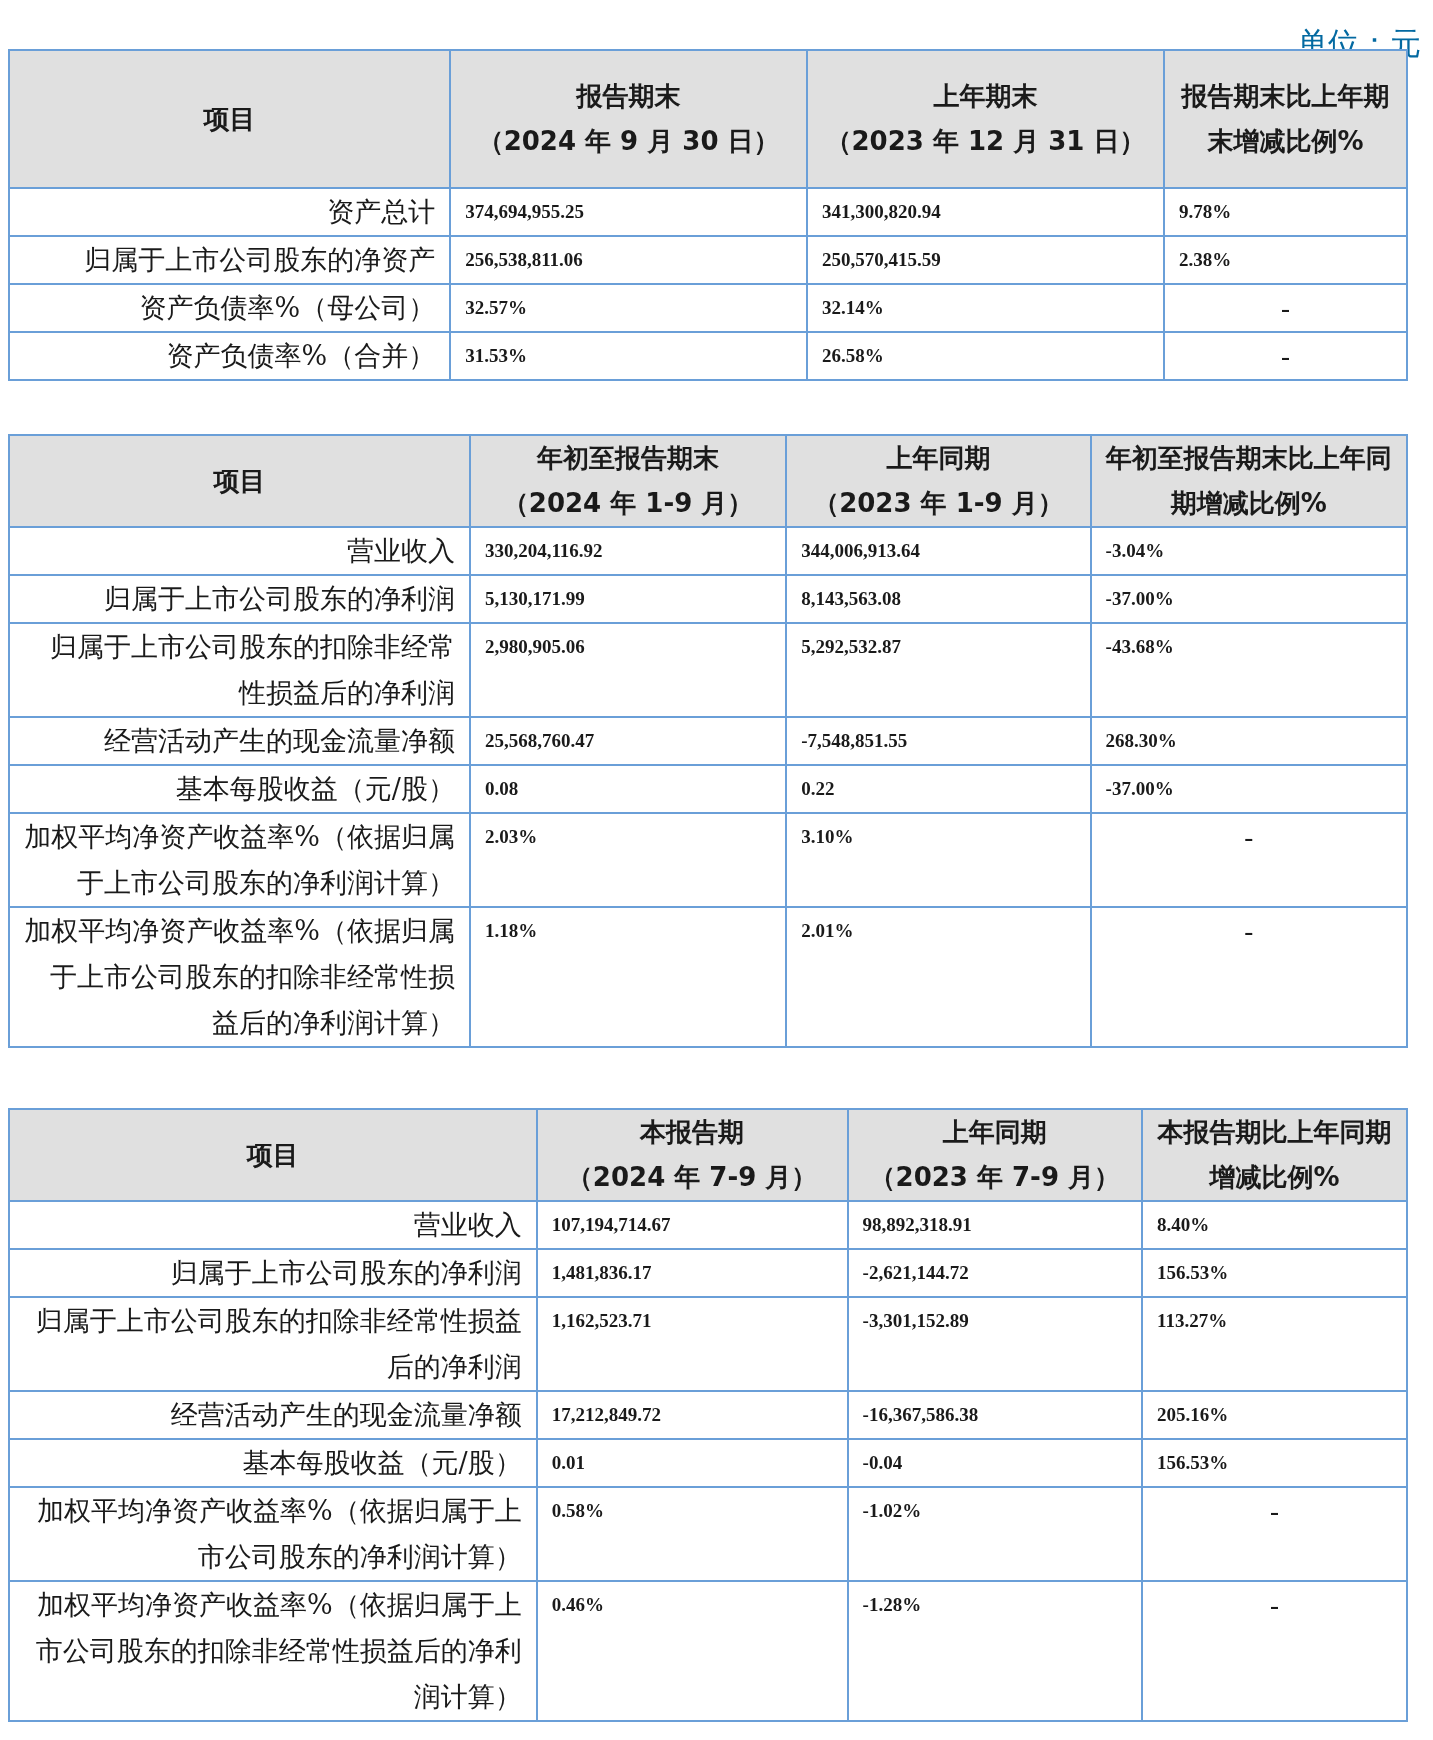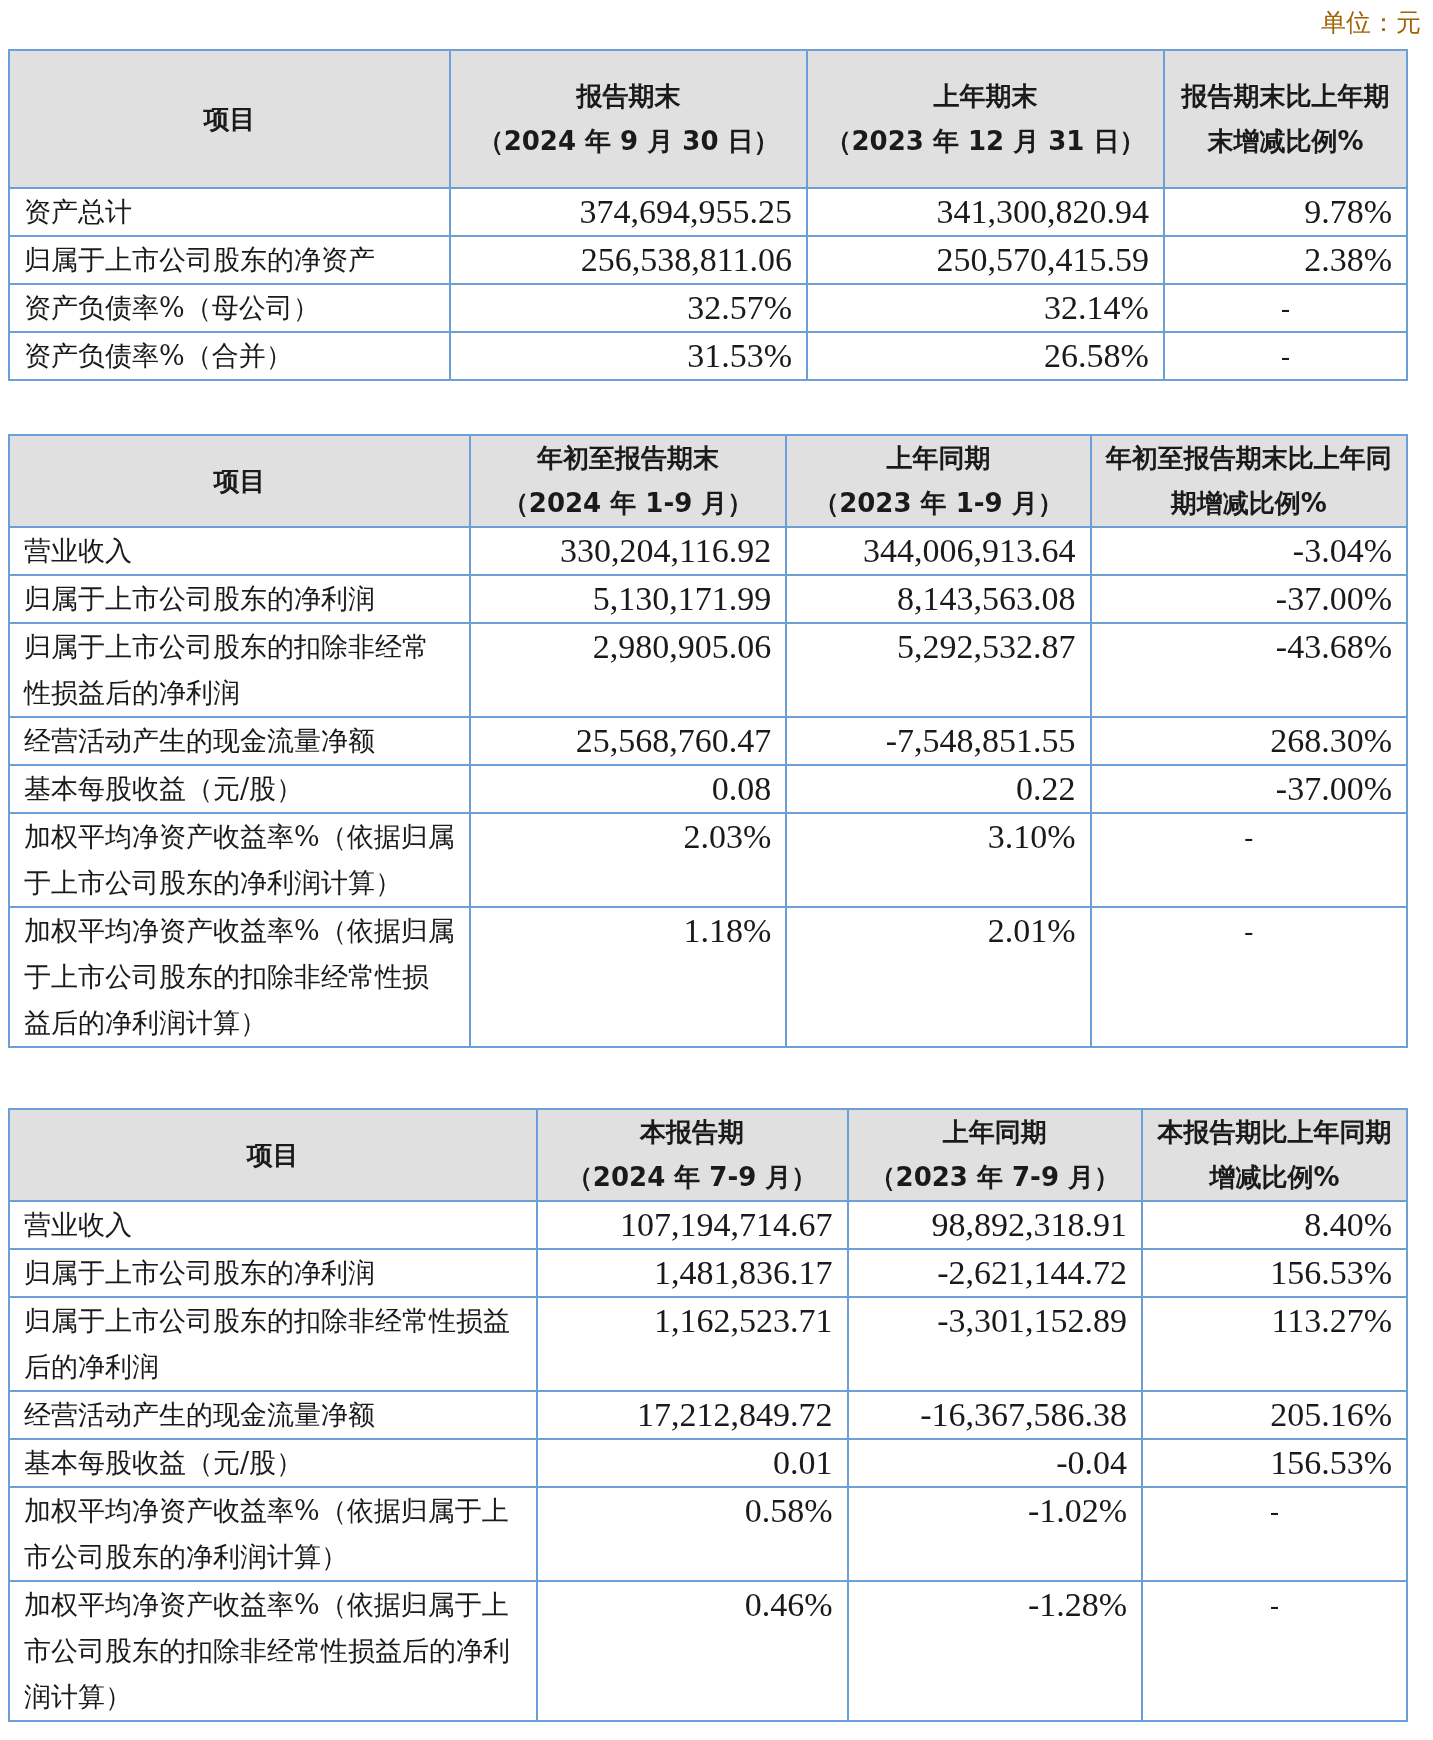--- a/index.html
+++ b/index.html
@@ -1,22 +1,22 @@
 <!DOCTYPE html>
 <html><head>
 <meta charset="utf-8">
 <style>
   html, body { margin:0; padding:0; background:#ffffff; }
   body { width:1433px; height:1740px; position:relative; font-family:"DejaVu Serif","Liberation Serif",serif; color:#1a1a1a; }
-  .unit { position:absolute; top:6px; right:12px; font-size:25px; color:#a16207; }
+  .unit { position:absolute; top:23px; right:12px; font-size:31px; color:#0369a1; }
   table { position:absolute; left:8px; width:1400px; border-collapse:collapse; table-layout:fixed; }
   td, th { border:2px solid #6a9fd8; font-size:27px; padding:0 14px; line-height:46px; vertical-align:top; font-weight:normal; }
   th { background:#e0e0e0; text-align:center; vertical-align:middle; font-weight:bold; font-family:"DejaVu Sans","Liberation Sans",sans-serif; font-size:26px; line-height:45px; }
-  td.label { text-align:left; }
-  td.num { text-align:right; font-family:"Liberation Serif","DejaVu Serif",serif; font-size:34px; }
+  td.label { text-align:right; }
+  td.num { font-family:"Liberation Serif","DejaVu Serif",serif; font-size:19px;font-weight:bold; }
   td.dash { text-align:center; font-family:"Liberation Serif",serif; }
   #t1 { top:49px; }
   #t2 { top:434px; }
   #t3 { top:1108px; }
   #t1 th { height:136px; }
   #t2 th, #t3 th { height:90px; }
   td { height:44px; }
 </style>
 </head>
 <body>

